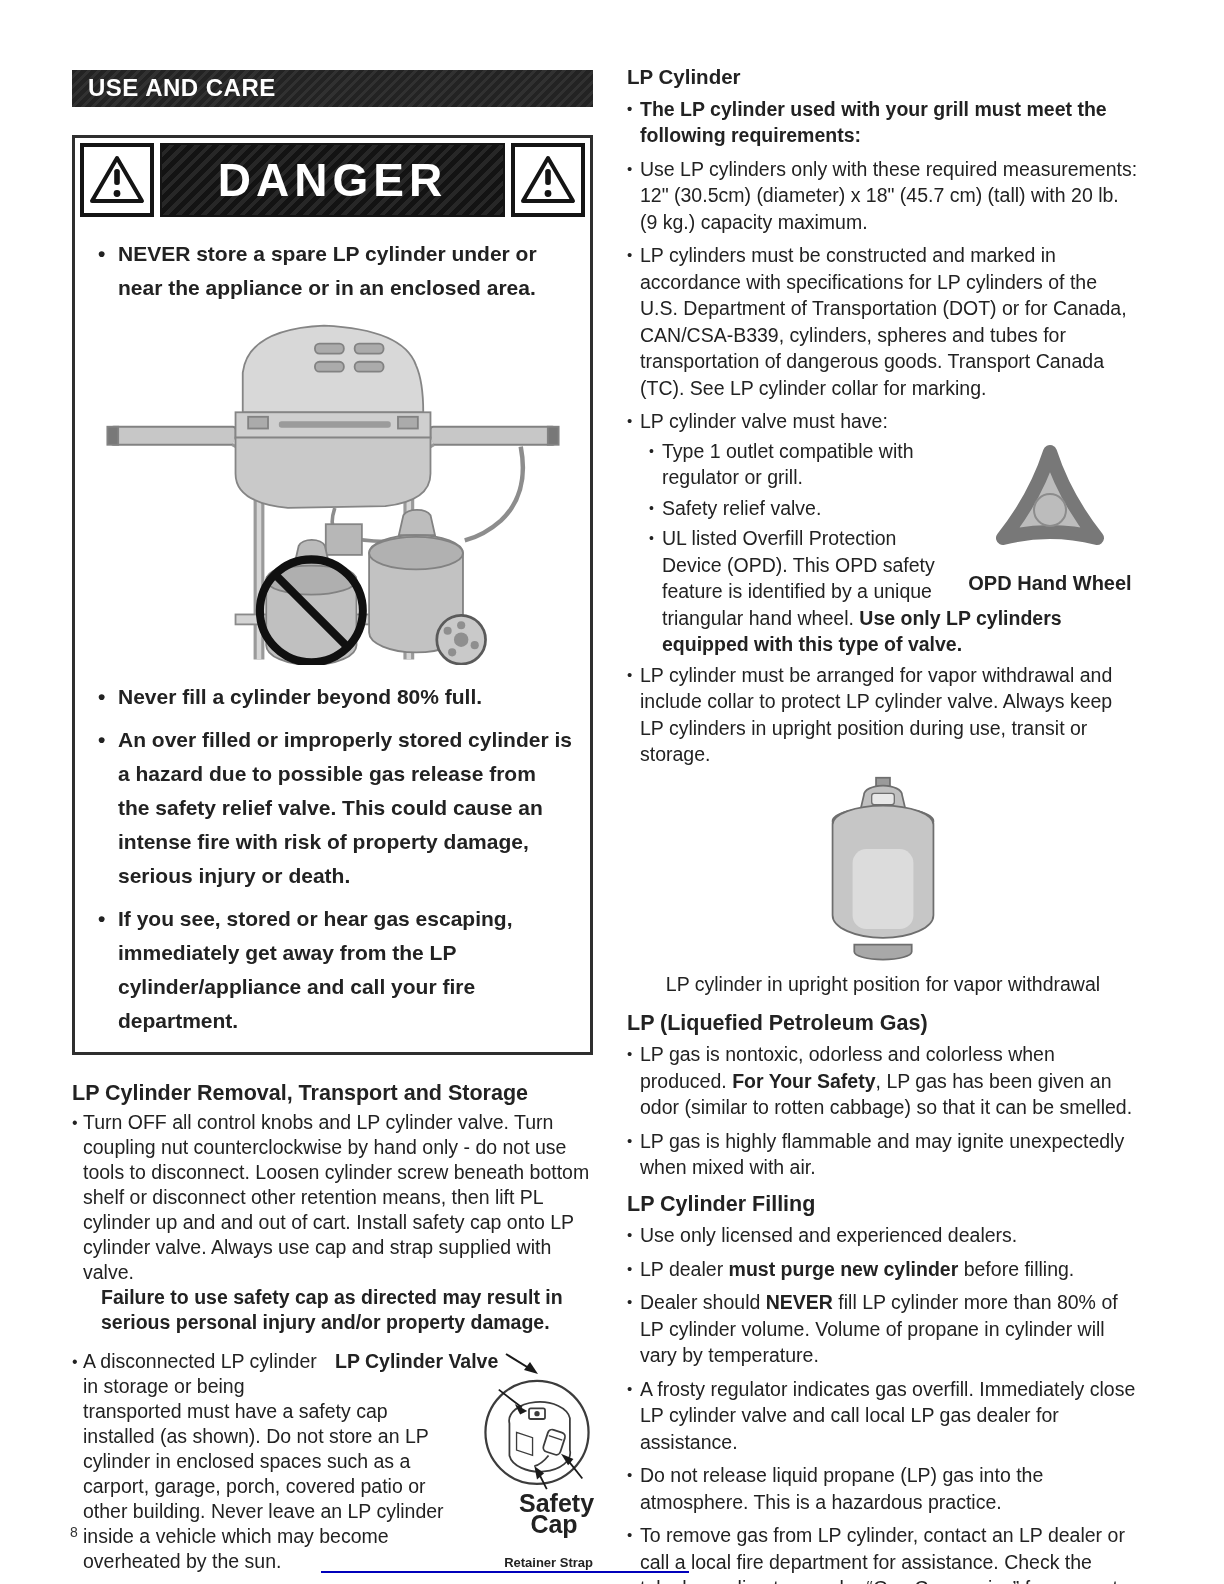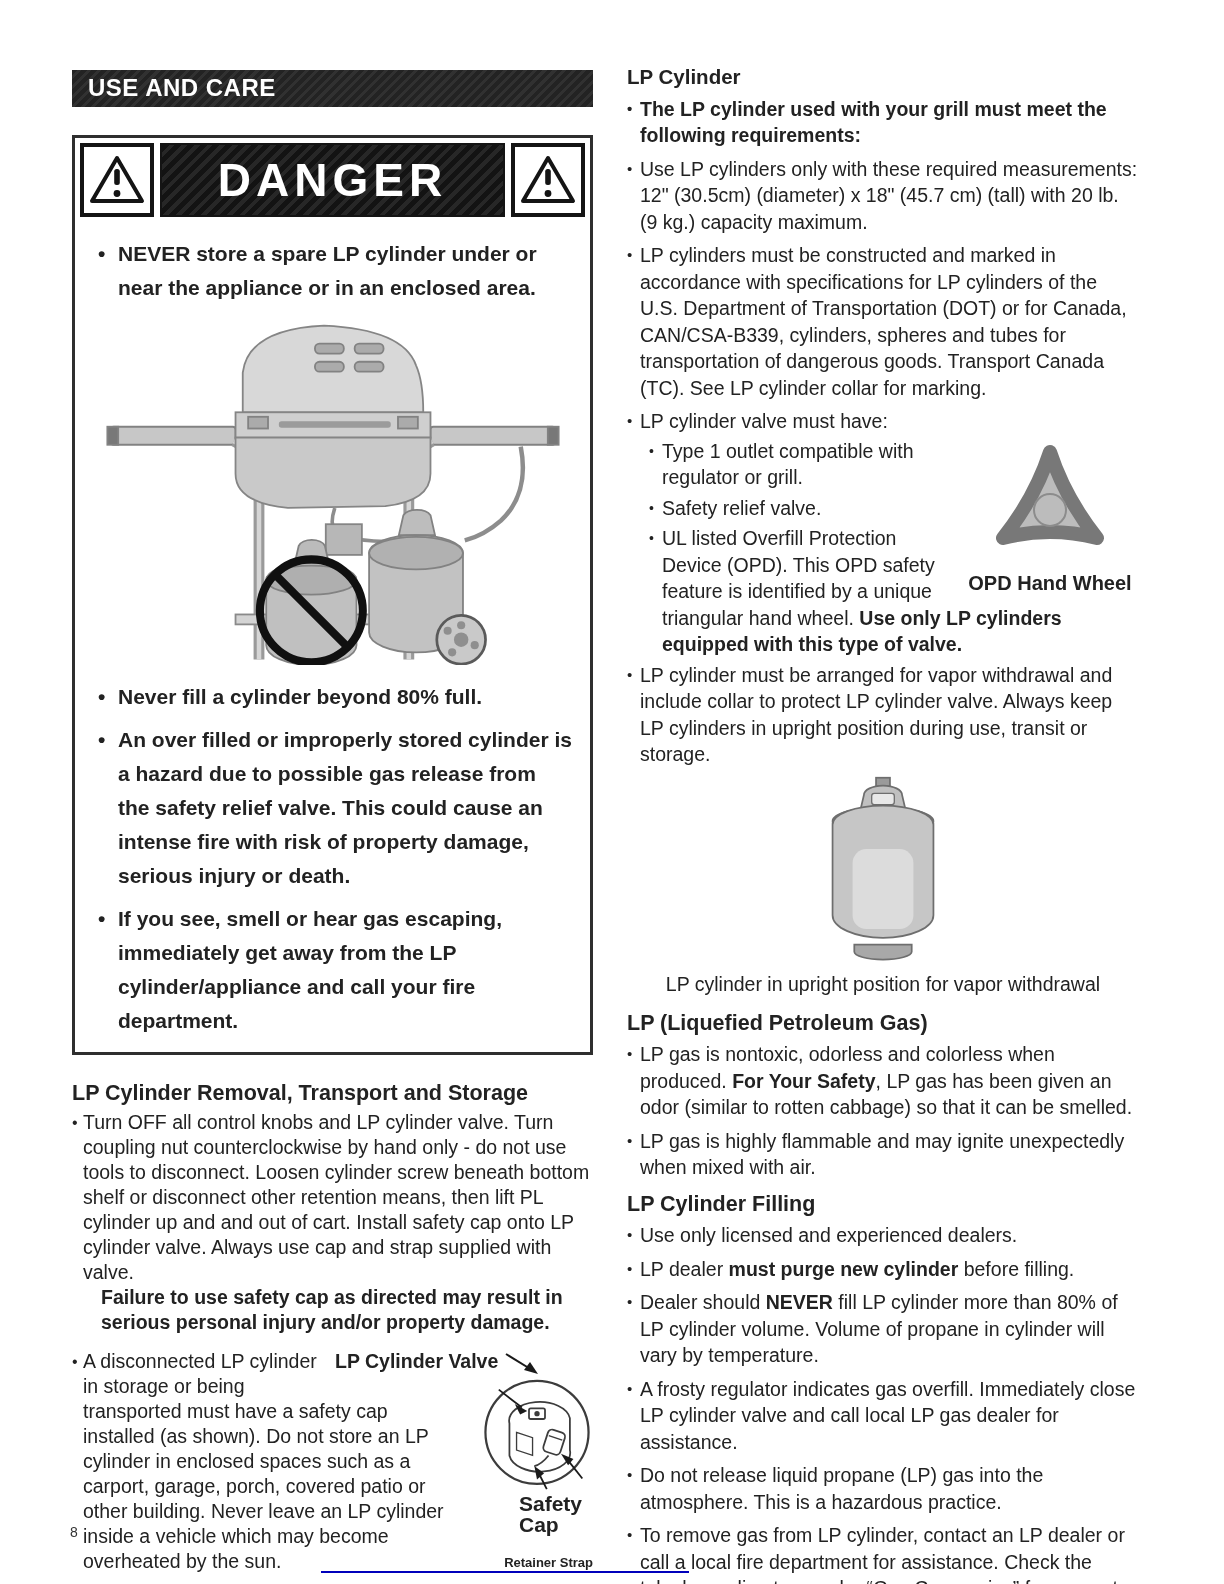--- a/index.html
+++ b/index.html
@@ -43,21 +43,21 @@
   .bullet { position: relative; padding-left: 11px; }
   .bullet::before { content: "\2022"; position: absolute; left: 0; top: 0; font-size: 16px; }
   .warnbold { font-weight: bold; padding-left: 18px; }
   .b { font-weight: bold; }
 
   .storage { margin-top: 14px; }
   .fl-valve { float: right; width: 258px; height: 30px; font-weight: bold; white-space: nowrap; margin-left: 15px; }
   .fl-valve svg { vertical-align: -8px; }
   .fl-fig { float: right; clear: right; width: 132px; text-align: right; }
   .fl-fig svg { display:block; margin-left: auto; }
-  .cap-label { font-weight: bold; font-size: 21px; line-height: 21px; width: 70px; margin: 2px 4px 0 auto; text-align: left; }
+  .cap-label { font-weight: bold; font-size: 25px; line-height: 21px; width: 70px; margin: 2px 4px 0 auto; text-align: center; }
   .strap-label { font-weight: bold; font-size: 13px; line-height: 21px; margin-top: 17px; white-space: nowrap; }
   .children { clear: both; padding-top: 10px; }
 
   .pagenum { position: absolute; left: 70px; top: 1524px; font-size: 14px; color:#333; }
   .bluerule { position: absolute; left: 321px; top: 1571px; width: 368px; height: 0; border-top: 2px solid #0000bb; }
 
   
   .rh1 { font-size: 20.5px; font-weight: bold; margin-bottom: 5px; }
   .rh2 { font-size: 21.5px; font-weight: bold; margin: 10px 0 5px; }
   .rbullet { position: relative; padding-left: 13px; margin-bottom: 7px; }
@@ -142,21 +142,21 @@
             <circle cx="402" cy="362" r="8" fill="#8f8f8f"></circle>
             <circle cx="402" cy="346" r="4.5" fill="#8f8f8f"></circle>
             <circle cx="417" cy="368" r="4.5" fill="#8f8f8f"></circle>
             <circle cx="392" cy="376" r="4.5" fill="#8f8f8f"></circle>
             <circle cx="387" cy="352" r="4.5" fill="#8f8f8f"></circle>
           </svg>
         </div>
 
         <div class="dbullet">Never fill a cylinder beyond 80% full.</div>
         <div class="dbullet">An over filled or improperly stored cylinder is a hazard due to possible gas release from the safety relief valve.  This could cause an intense fire with risk of property damage, serious injury or death.</div>
-        <div class="dbullet">If you see, smell or hear gas escaping, immediately get away from the LP cylinder/appliance and call your fire department.</div>
+        <div class="dbullet">If you see, stored or hear gas escaping, immediately get away from the LP cylinder/appliance and call your fire department.</div>
       </div>
     </div>
 
     <div class="sec-heading">LP Cylinder Removal, Transport and Storage</div>
     <div class="bullet">
       <span>Turn OFF all control knobs and LP cylinder valve. Turn coupling nut counterclockwise by hand only - do not use tools to disconnect. Loosen cylinder screw beneath bottom shelf or disconnect other retention means, then lift PL cylinder up and and out of cart. Install safety cap onto LP cylinder valve. Always use cap and strap supplied with valve.</span>
       <div class="warnbold">Failure to use safety cap as directed may result in serious personal injury and/or property damage.</div>
     </div>
 
     <div class="storage">

